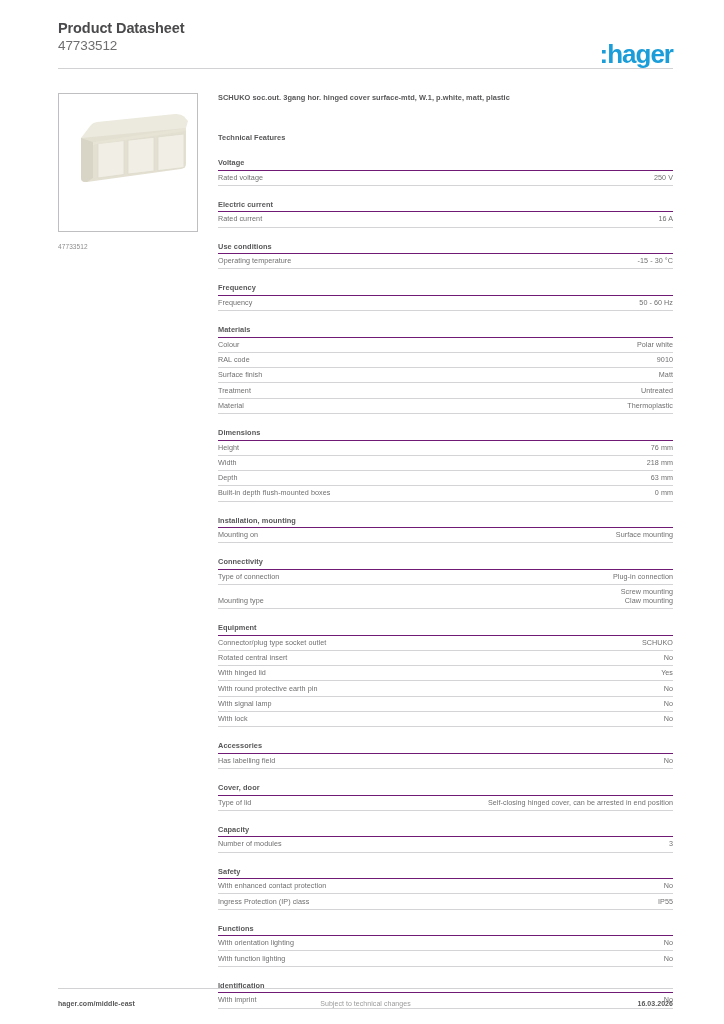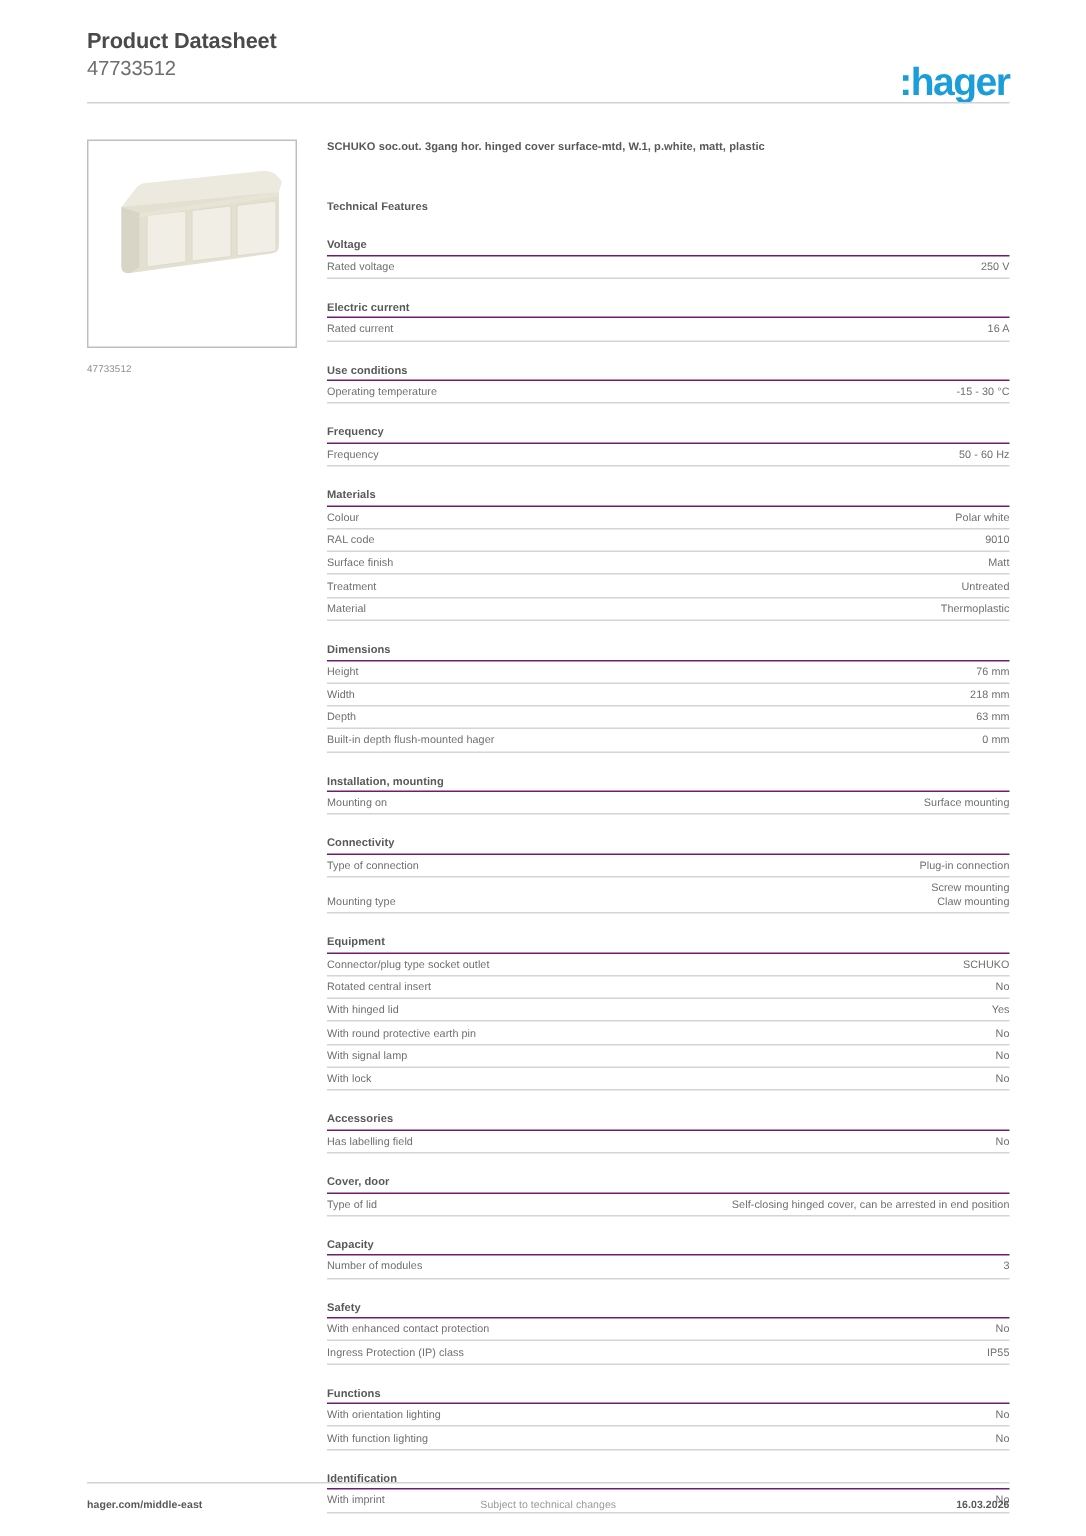--- a/index.html
+++ b/index.html
@@ -292,21 +292,21 @@
           </div>
           <div class="row">
             <div class="label">Width</div>
             <div class="value">218 mm</div>
           </div>
           <div class="row">
             <div class="label">Depth</div>
             <div class="value">63 mm</div>
           </div>
           <div class="row">
-            <div class="label">Built-in depth flush-mounted hager</div>
+            <div class="label">Built-in depth flush-mounted boxes</div>
             <div class="value">0 mm</div>
           </div>
         </div>
         <div class="section">
           <div class="section-title">Installation, mounting</div>
           <div class="row">
             <div class="label">Mounting on</div>
             <div class="value">Surface mounting</div>
           </div>
         </div>

